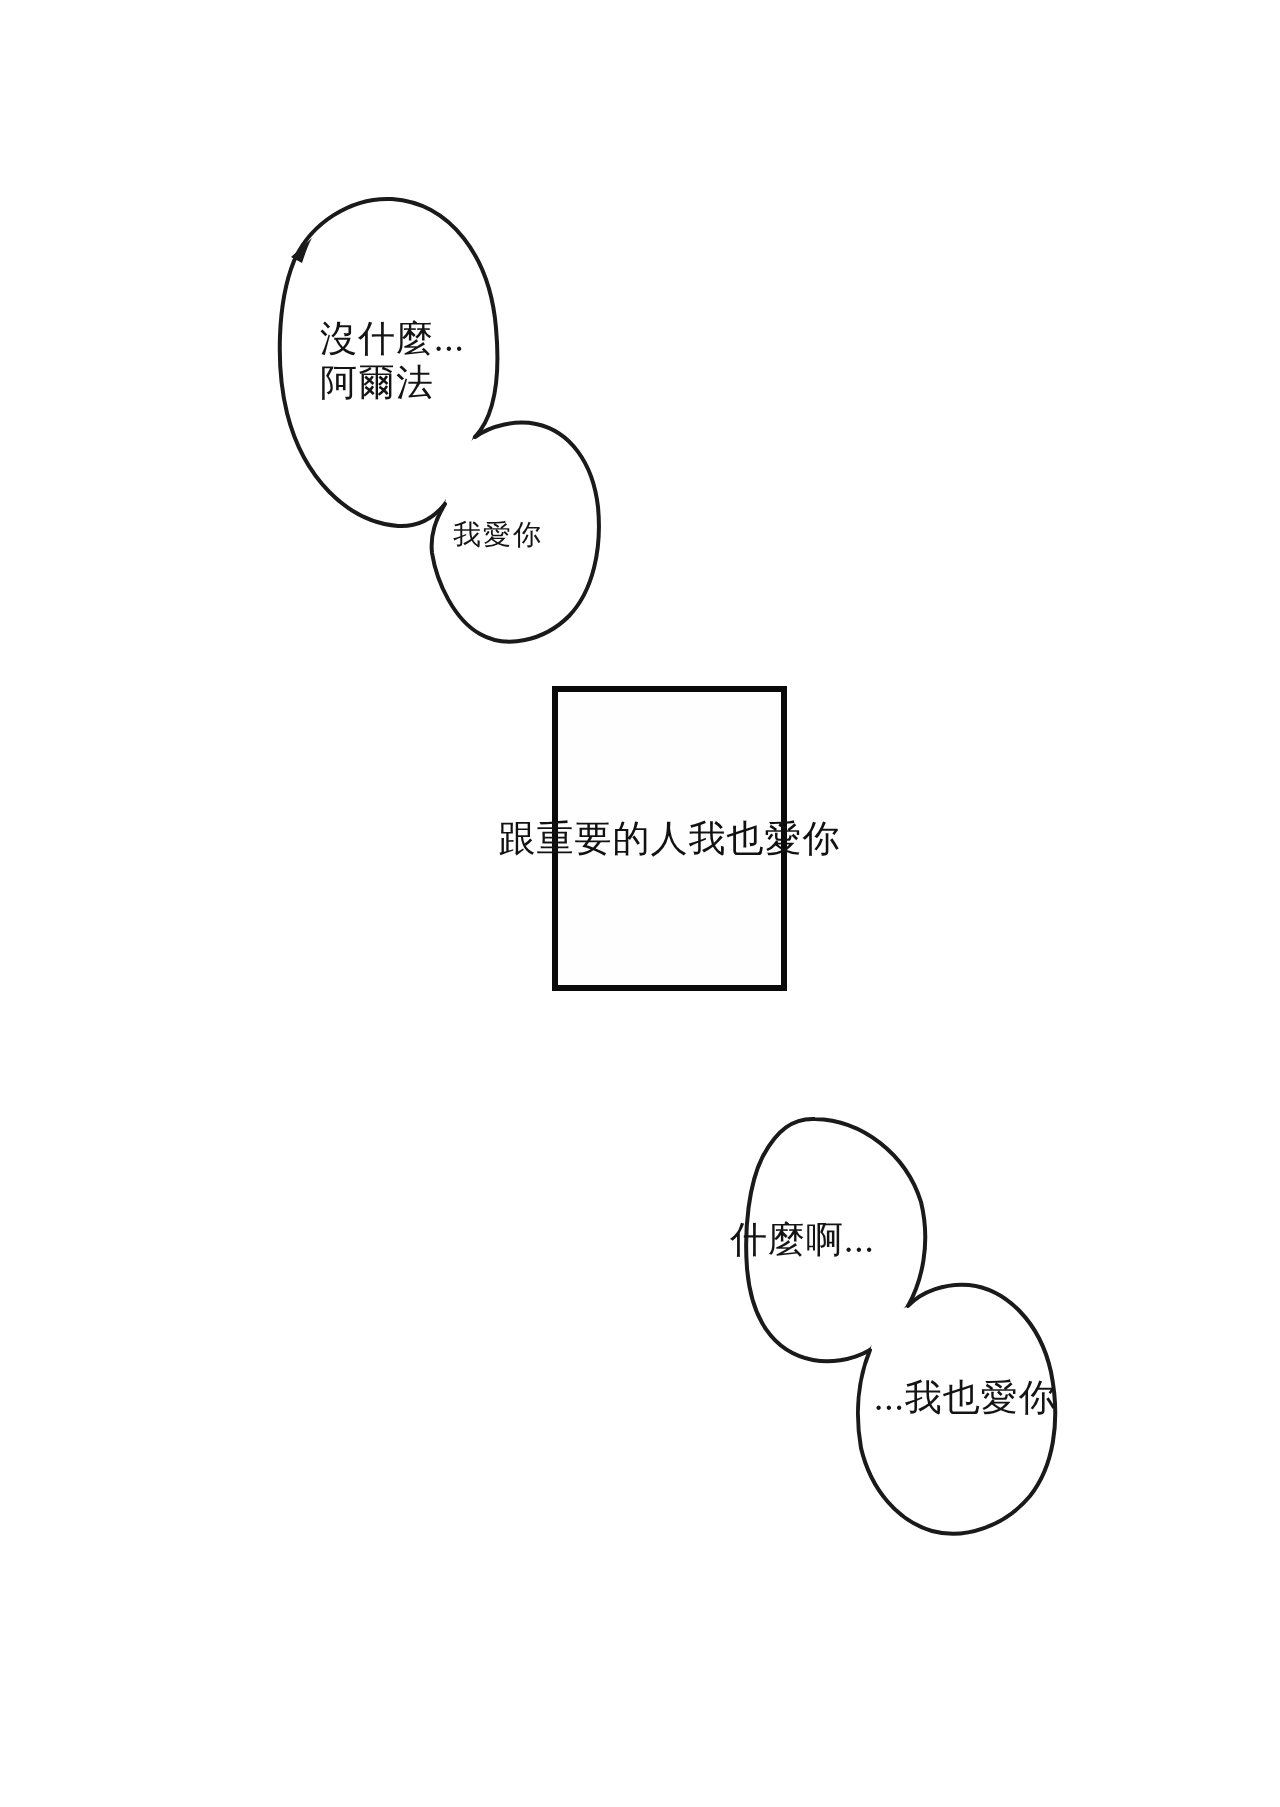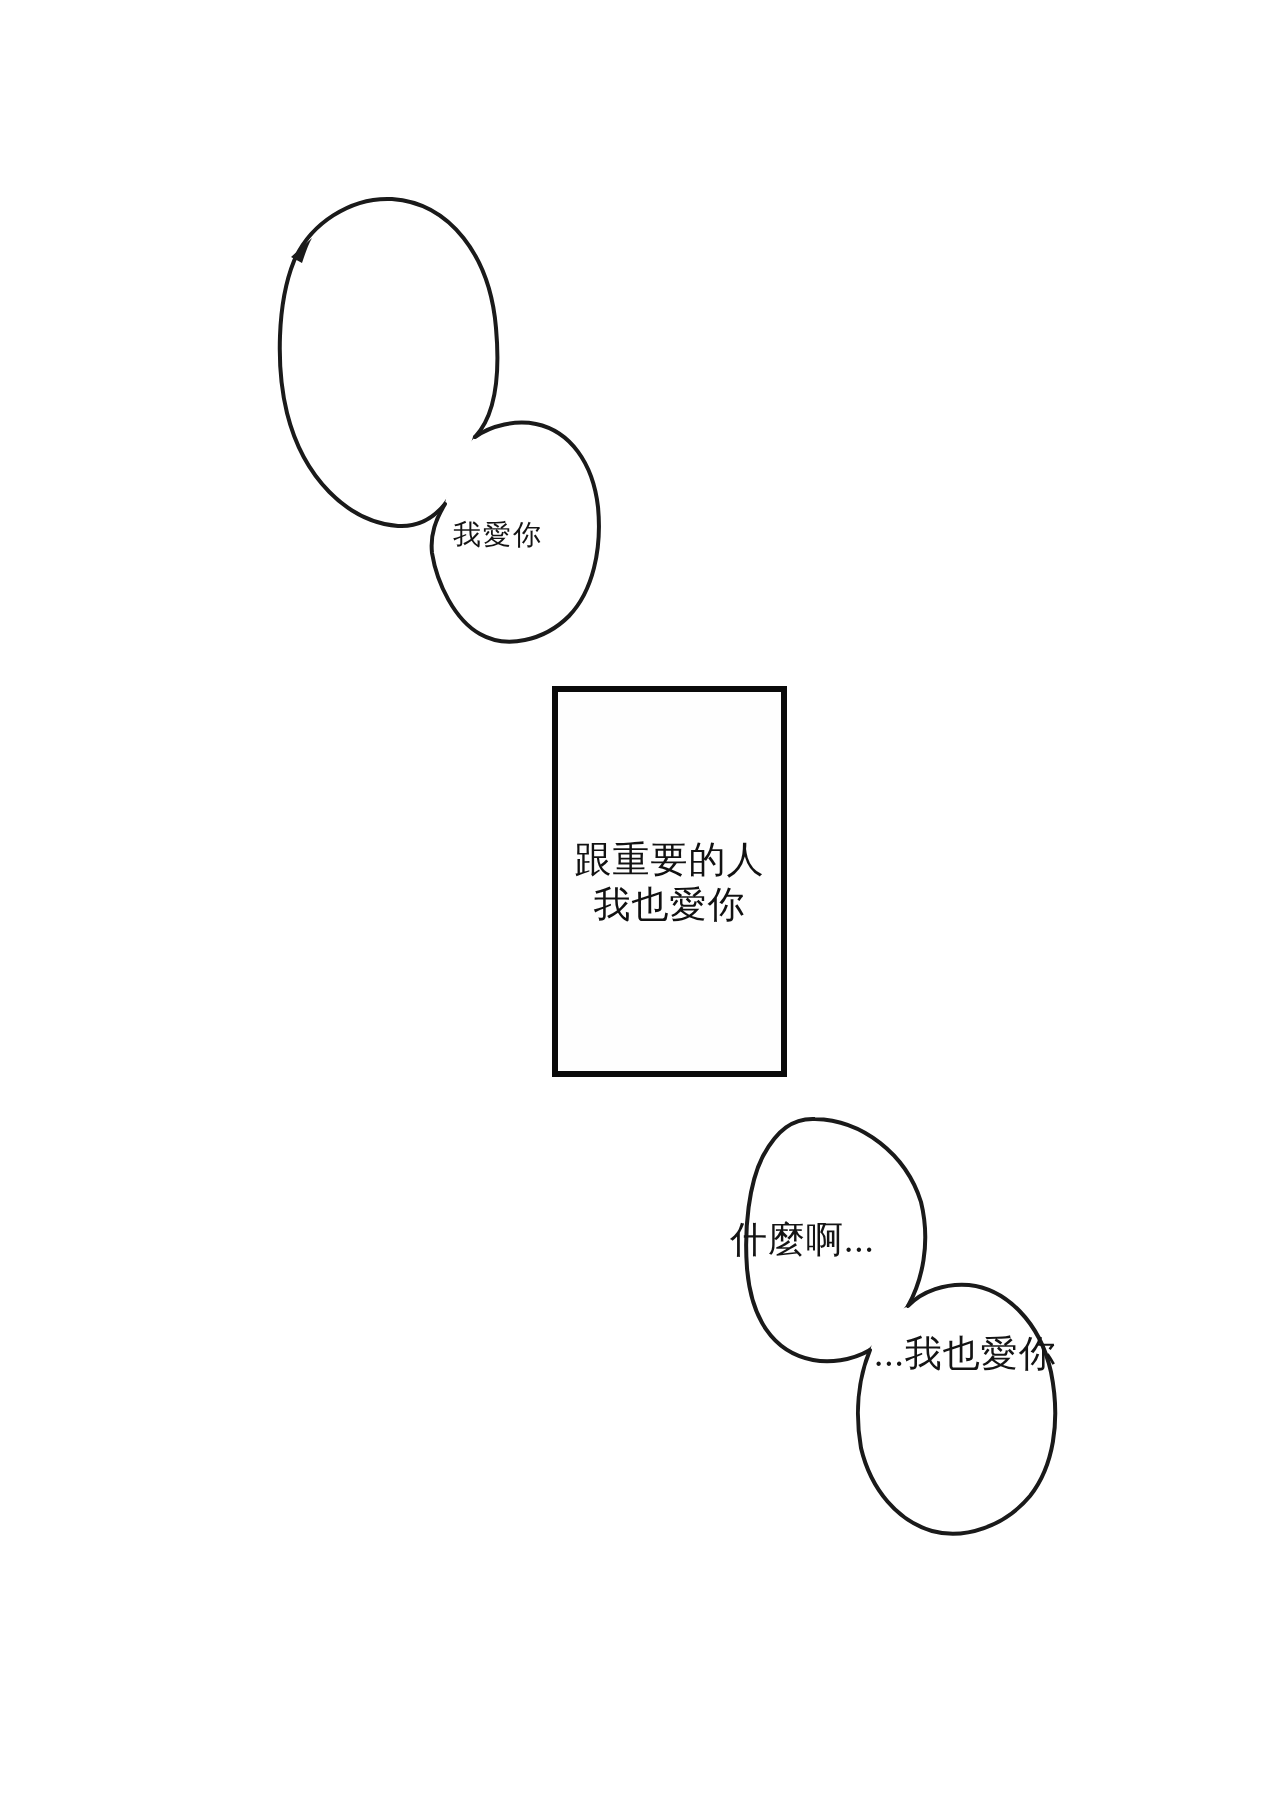--- a/index.html
+++ b/index.html
@@ -52,42 +52,42 @@
     letter-spacing: 1px;
     white-space: nowrap;
     color: #141414;
   }
   .txt .line { display: block; }
   .caption-box {
     position: absolute;
     left: 552px;
     top: 686px;
     width: 235px;
-    height: 391px;
+    height: 305px;
     box-sizing: border-box;
     border: 6px solid #0a0a0a;
     background: #fefefe;
     display: flex;
-    flex-direction: column;
+    flex-direction: row;
     align-items: center;
     justify-content: center;
     text-align: center;
   }
   .caption-box .line {
     display: block;
     font-size: 37px;
     line-height: 45px;
     letter-spacing: 1px;
     white-space: nowrap;
     color: #111111;
   }
   .t-nothing { left: 320px; top: 317px; }
   .t-iloveyou { left: 453px; top: 513px; font-size: 28px; letter-spacing: 2px; }
   .t-what { left: 730px; top: 1218px; }
-  .t-iloveyoutoo { left: 874px; top: 1332px; }
+  .t-iloveyoutoo { left: 874px; top: 1376px; }
 </style>
 </head>
 <body>
 
 <div class="page">
 
   <svg class="art" viewBox="0 0 1280 1807" xmlns="http://www.w3.org/2000/svg">
 
     <path class="bubble-outline" d="M 392,199
          C 450,203 490,256 496,328
@@ -140,20 +140,24 @@
          C 1005,1526 965,1540 932,1531
          C 898,1521 871,1490 861,1448
          C 855,1414 858,1379 870,1350"></path>
   </svg>
 
   <div class="caption-box">
     <span class="line">跟重要的人</span>
     <span class="line">我也愛你</span>
   </div>
 
+  <div class="txt t-nothing">
+    <span class="line">沒什麼...</span>
+    <span class="line">阿爾法</span>
+  </div>
 
   <div class="txt t-iloveyou">
     <span class="line">我愛你</span>
   </div>
 
   <div class="txt t-what">
     <span class="line">什麼啊...</span>
   </div>
 
   <div class="txt t-iloveyoutoo">

